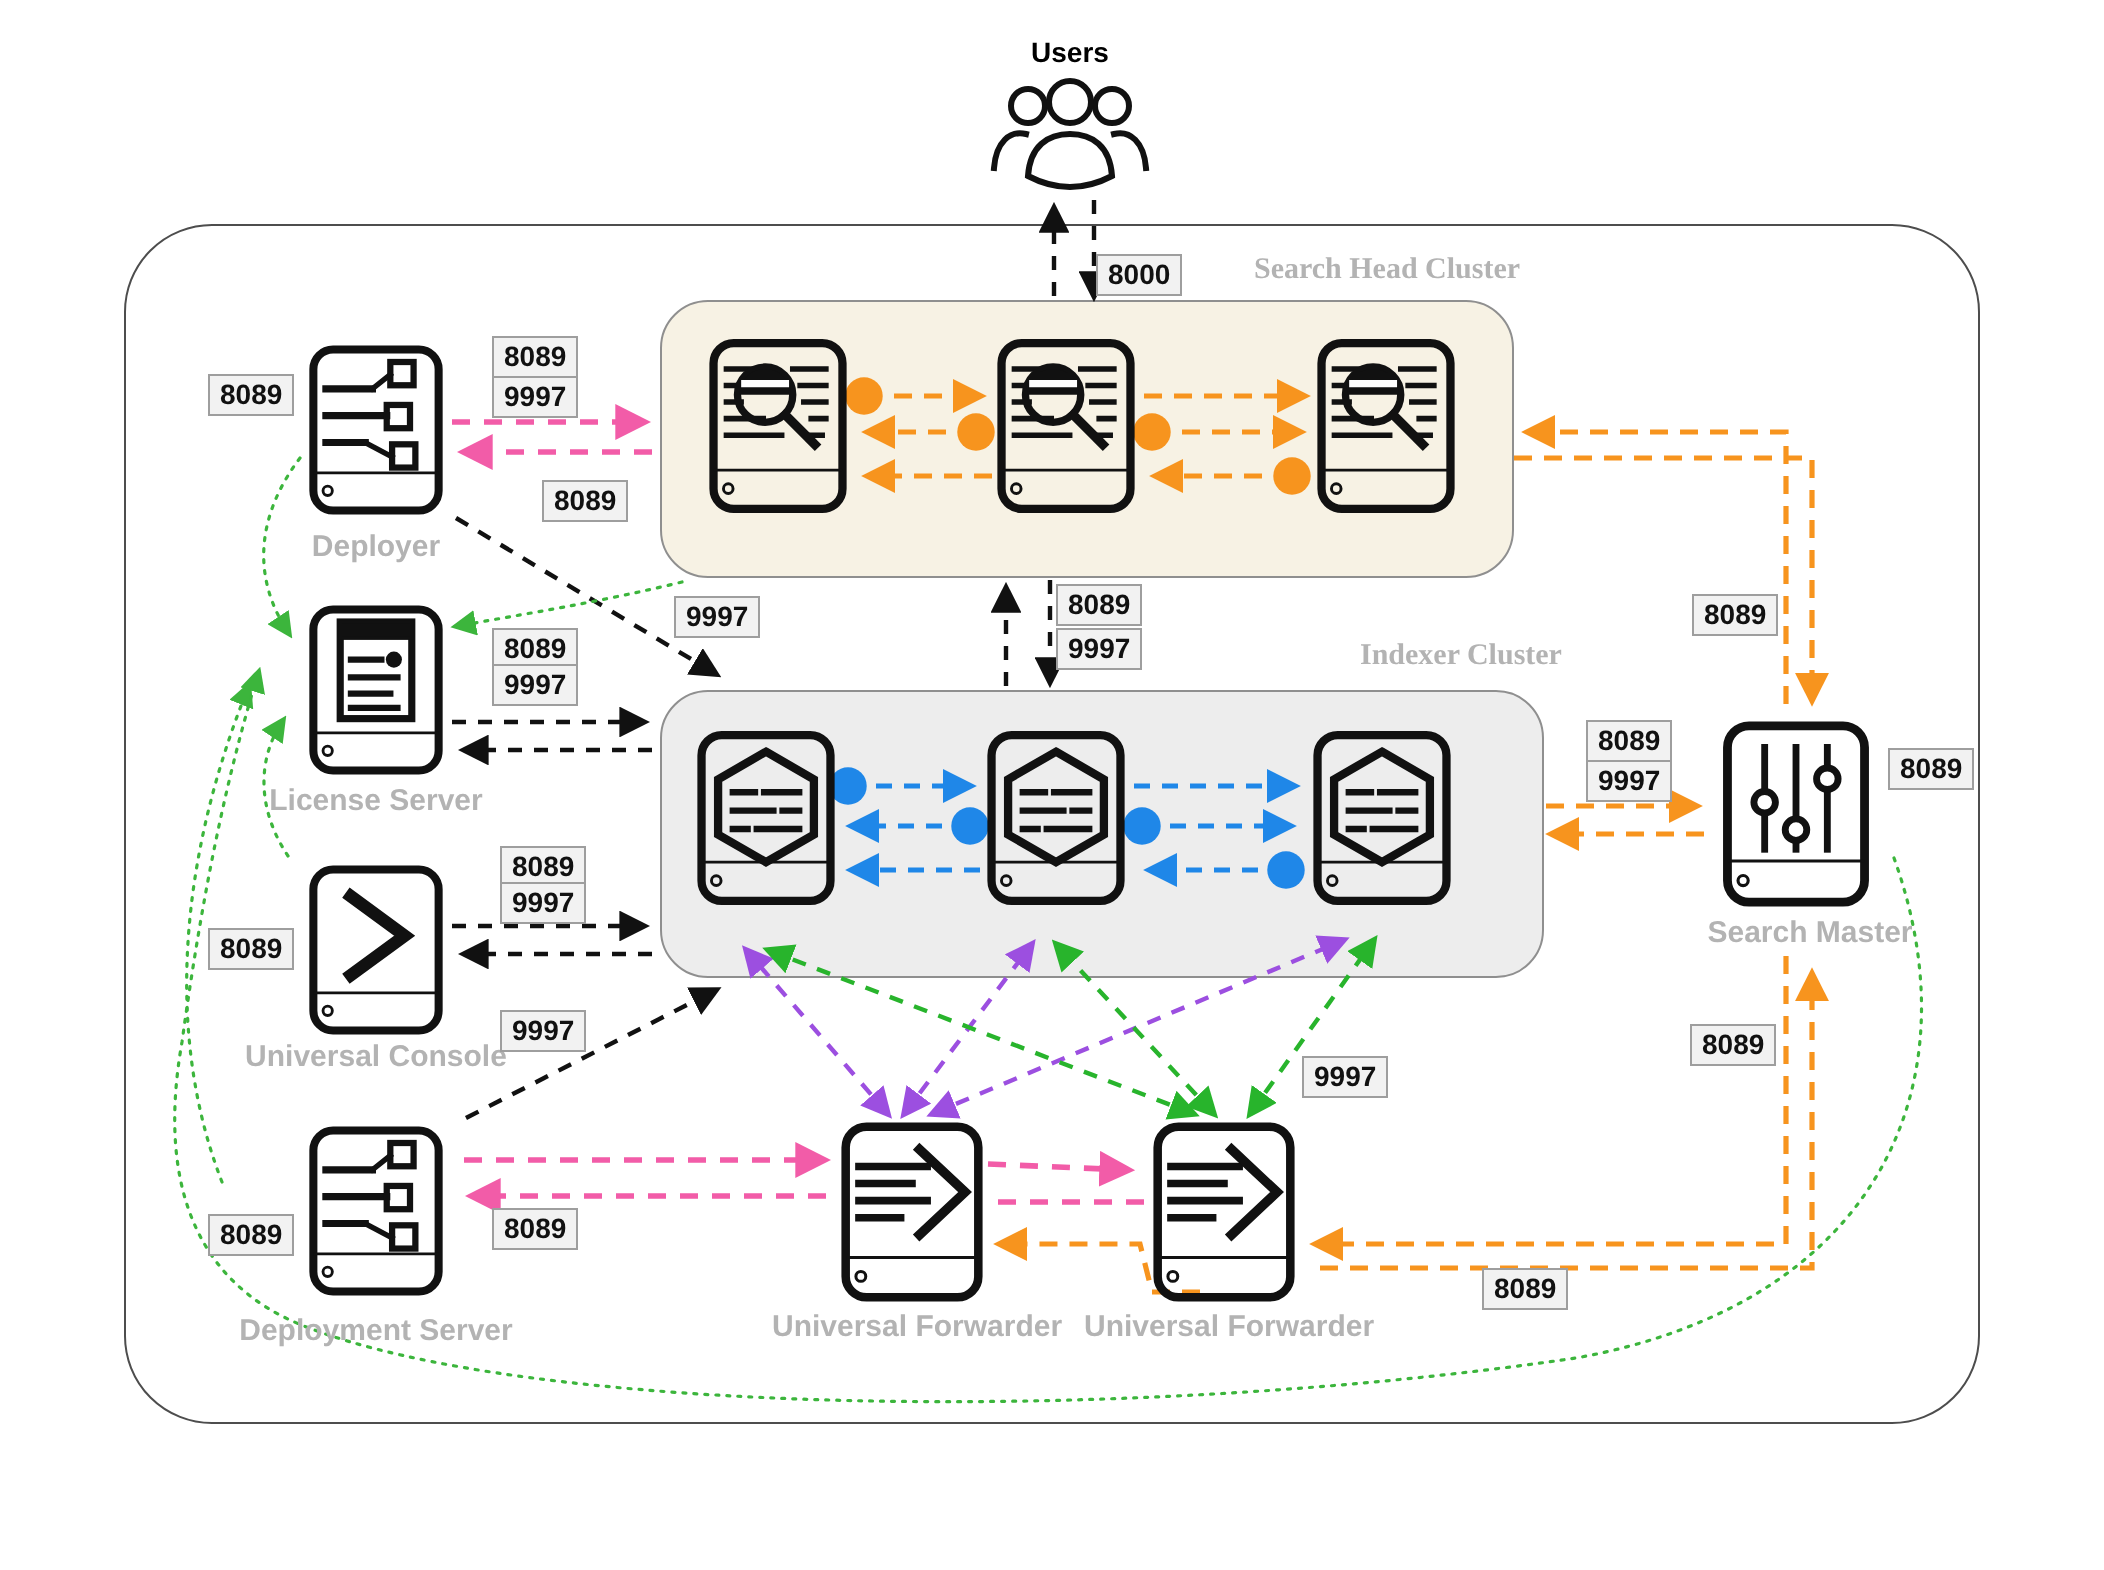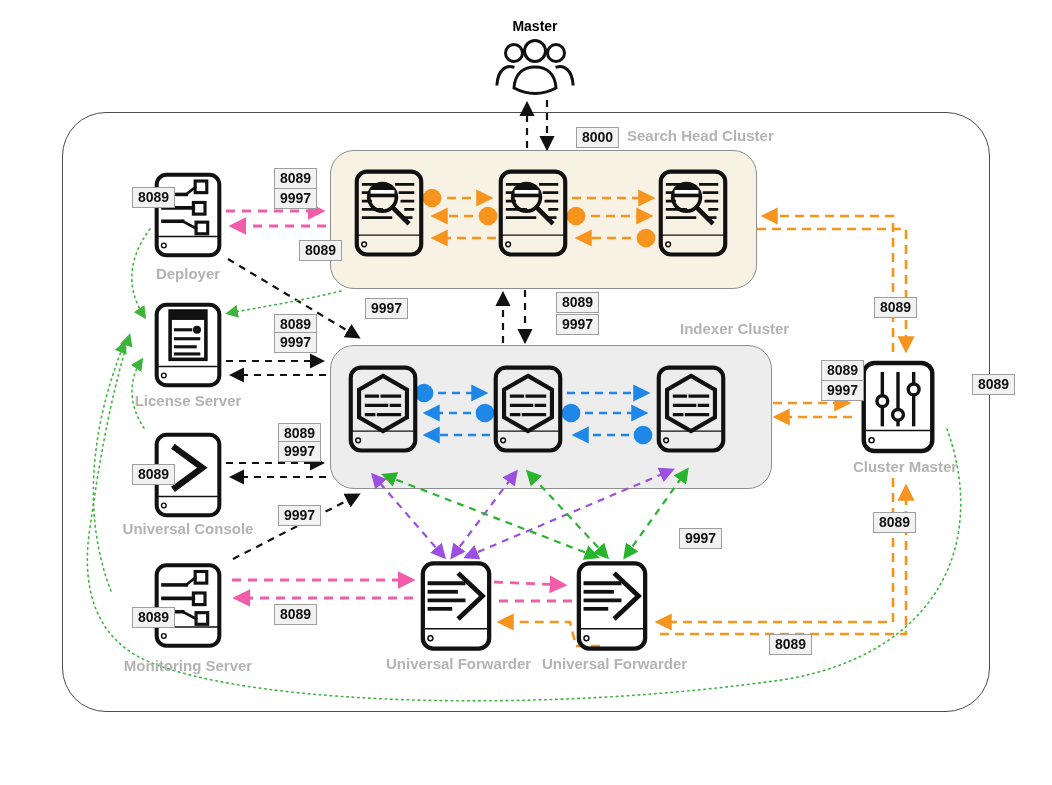--- a/index.html
+++ b/index.html
@@ -4,24 +4,24 @@
 <style>
   html,body{margin:0;padding:0;background:#fff;}
   #canvas{position:relative;width:1052px;height:785px;background:#fff;overflow:hidden;
           font-family:"Liberation Sans",sans-serif;}
   .abs{position:absolute;}
   #outer-box{left:62px;top:112px;width:926px;height:598px;border:1.6px solid var(--c-outer-border,#4d4d4d);
              border-radius:44px;background:#fff;}
   .cluster-box{border:1.5px solid var(--c-box-border,#8f8f8f);border-radius:24px;}
   #shc-box{left:330px;top:150px;width:425px;height:137px;background:var(--c-shc-fill,#f7f2e4);}
   #idx-box{left:330px;top:345px;width:440px;height:142px;background:var(--c-idx-fill,#ededed);}
-  .cluster-title{font-weight:700;font-size:15px;color:var(--c-label-gray,#b3b3b3);white-space:nowrap;z-index:4;}
+  .cluster-title{font-weight:700;font-size:15px;color:var(--c-label-gray,#b3b3b3);white-space:nowrap;z-index:4;font-family:Liberation Serif, serif;}
   .node-label{font-weight:700;font-size:15px;color:var(--c-label-gray,#b3b3b3);text-align:center;white-space:nowrap;z-index:4;}
   .port{font-weight:700;font-size:14px;line-height:17px;color:#111;background:var(--c-port-bg,#f2f2f2);
-        border:1px solid var(--c-port-border,#9e9e9e);padding:1px 5px;z-index:5;white-space:nowrap;margin-left:28px;}
+        border:1px solid var(--c-port-border,#9e9e9e);padding:1px 5px;z-index:5;white-space:nowrap;}
   .users-title{font-weight:700;font-size:14px;color:#000;text-align:center;}
   .machine{z-index:3;}
   .machine svg{display:block;width:100%;height:100%;}
   #lines{left:0;top:0;width:1052px;height:785px;z-index:2;pointer-events:none;}
   
   .ln-black{stroke:#111;stroke-width:2.2;fill:none;stroke-dasharray:7 6;}
   .ln-pink{stroke:var(--c-pink,#f25ca8);stroke-width:2.8;fill:none;stroke-dasharray:9 7;}
   .ln-orange{stroke:var(--c-orange,#f7941e);stroke-width:2.6;fill:none;stroke-dasharray:9 6;}
   .ln-blue{stroke:var(--c-blue,#1f87e8);stroke-width:2.6;fill:none;stroke-dasharray:8 6;}
   .ln-green{stroke:var(--c-green,#28b42c);stroke-width:2.2;fill:none;stroke-dasharray:7 6;}
@@ -38,21 +38,21 @@
 
 <div id="canvas">
 
   <div class="abs" id="outer-box"></div>
 
   <div class="abs cluster-box" id="shc-box"></div>
   <div class="abs cluster-box" id="idx-box"></div>
   <div class="abs cluster-title" style="left:627px;top:127px;">Search Head Cluster</div>
   <div class="abs cluster-title" style="left:680px;top:320px;">Indexer Cluster</div>
 
-  <div class="abs users-title" style="left:495px;top:18px;width:80px;">Master</div>
+  <div class="abs users-title" style="left:495px;top:18px;width:80px;">Users</div>
   <div class="abs machine" style="left:494px;top:36px;width:82px;height:62px;">
     <svg viewBox="0 0 82 62">
       <g class="ic" stroke-width="3">
         <circle cx="20" cy="17" r="8.5"></circle>
           <circle cx="62" cy="17" r="8.5"></circle>
         <path d="M3,48 c1,-13 8,-19 16,-17"></path>
           <path d="M79,48 c-1,-13 -8,-19 -16,-17"></path>
         <circle cx="41" cy="15" r="10.5" fill="#fff"></circle>
         <path d="M20,52 c1,-15 10,-21 21,-21 c11,0 20,6 21,21 q-21,11 -42,0 z"></path>
       </g>
@@ -242,21 +242,21 @@
           <path d="M10,40 H44" stroke-width="4"></path>
           <path d="M10,55 H32" stroke-width="4"></path>
       <path d="M36,25 L46,17" stroke-width="3"></path>
           <path d="M32,55 L47,63" stroke-width="3"></path>
       <rect x="46" y="10" width="13" height="13" stroke-width="3.5"></rect>
           <rect x="44" y="34" width="13" height="13" stroke-width="3.5"></rect>
           <rect x="47" y="56" width="13" height="13" stroke-width="3.5"></rect>
         </g>
     </svg>
   </div>
-  <div class="abs node-label" style="left:103px;top:657px;width:170px;">Monitoring Server</div>
+  <div class="abs node-label" style="left:103px;top:657px;width:170px;">Deployment Server</div>
 
   <div class="abs machine" style="left:354px;top:167px;width:70px;height:92px;">
     <svg viewBox="0 0 76 96">
       <rect class="ic" x="3" y="3" width="70" height="90" rx="11" stroke-width="4.5" fill="#fff"></rect>
       <path class="ic" d="M4,72 H72" stroke-width="1.5"></path>
         <circle class="ic" cx="11" cy="82" r="2.6" stroke-width="1.6"></circle>
       <g class="ic" stroke-width="3">
           <path d="M10,17 H24 M46,17 H64"></path>
           <path d="M10,26 H18 M50,26 H64"></path>
           <path d="M10,35 H18 M52,35 H64"></path>
@@ -354,21 +354,21 @@
       <g class="ic" stroke-width="3.5">
           <path d="M22,14 V66"></path>
           <path d="M38,14 V66"></path>
           <path d="M54,14 V66"></path>
       <circle cx="22" cy="42" r="5.5" fill="#fff"></circle>
           <circle cx="38" cy="56" r="5.5" fill="#fff"></circle>
           <circle cx="54" cy="30" r="5.5" fill="#fff"></circle>
         </g>
     </svg>
   </div>
-  <div class="abs node-label" style="left:835px;top:458px;width:140px;">Cluster Master</div>
+  <div class="abs node-label" style="left:835px;top:458px;width:140px;">Search Master</div>
 
   <div class="abs machine" style="left:420px;top:560px;width:72px;height:92px;">
     <svg viewBox="0 0 76 96">
       <rect class="ic" x="3" y="3" width="70" height="90" rx="11" stroke-width="4.5" fill="#fff"></rect>
       <path class="ic" d="M4,72 H72" stroke-width="1.5"></path>
         <circle class="ic" cx="11" cy="82" r="2.6" stroke-width="1.6"></circle>
       <g class="ic" stroke-width="4">
           <path d="M10,24 H46"></path>
           <path d="M10,33 H38"></path>
           <path d="M10,42 H46"></path>

